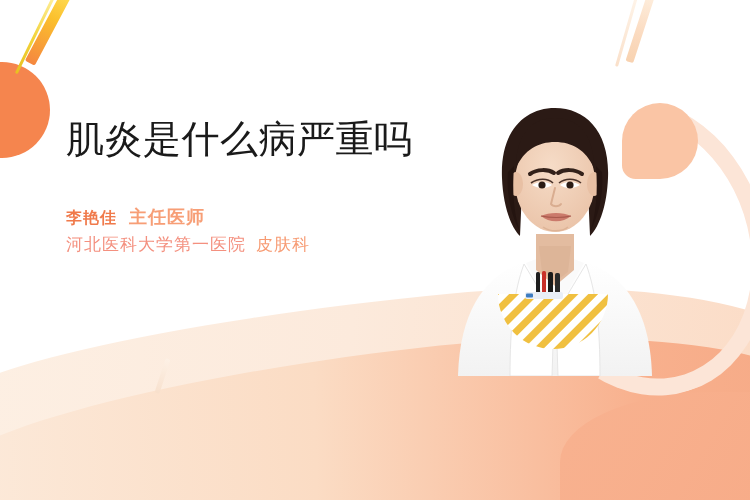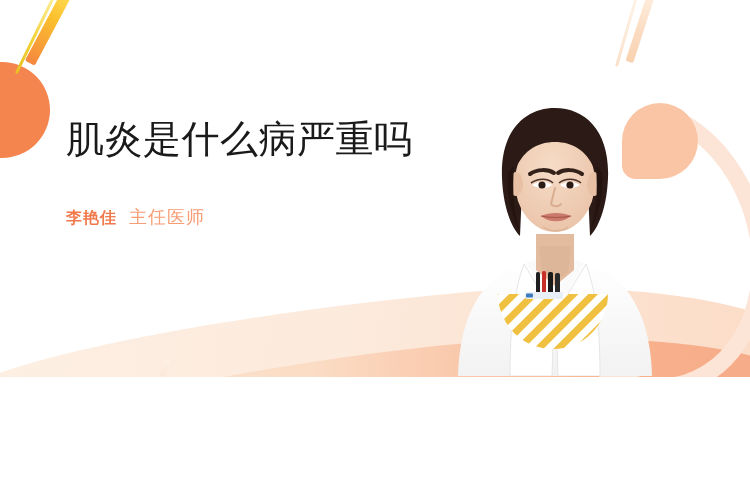--- a/index.html
+++ b/index.html
@@ -3,21 +3,21 @@
 <meta charset="utf-8">
 <style>
   html, body {
     margin: 0;
     padding: 0;
     background: #ffffff;
   }
   #card {
     position: relative;
     width: 750px;
-    height: 377px;
+    height: 500px;
     overflow: hidden;
     background: #ffffff;
     font-family: "Liberation Sans", "DejaVu Sans", sans-serif;
   }
 
   
   .bg-layer {
     position: absolute;
     inset: 0;
     pointer-events: none;
@@ -164,21 +164,21 @@
     white-space: nowrap;
   }
   .doc-name {
     font-size: 16px;
     font-weight: 700;
     color: #F07A4B;
     letter-spacing: 1px;
   }
   .doc-title {
     font-size: 18px;
-    font-weight: 400;
+    font-weight: 700;
     color: #F79E76;
     letter-spacing: 1px;
     margin-left: 12px;
   }
   .doc-hospital {
     font-size: 17px;
     font-weight: 400;
     color: #F4907F;
     letter-spacing: 1px;
   }
@@ -289,16 +289,19 @@
     </svg>
   </div>
 
   <div class="text-block">
     <h1 class="title">肌炎是什么病严重吗</h1>
 
     <div class="meta">
       <div class="meta-line">
         <span class="doc-name">李艳佳</span><span class="doc-title">主任医师</span>
       </div>
+      <div class="meta-line">
+        <span class="doc-hospital">河北医科大学第一医院</span><span class="doc-dept">皮肤科</span>
+      </div>
     </div>
   </div>
 
 </div>
 
 </body></html>

